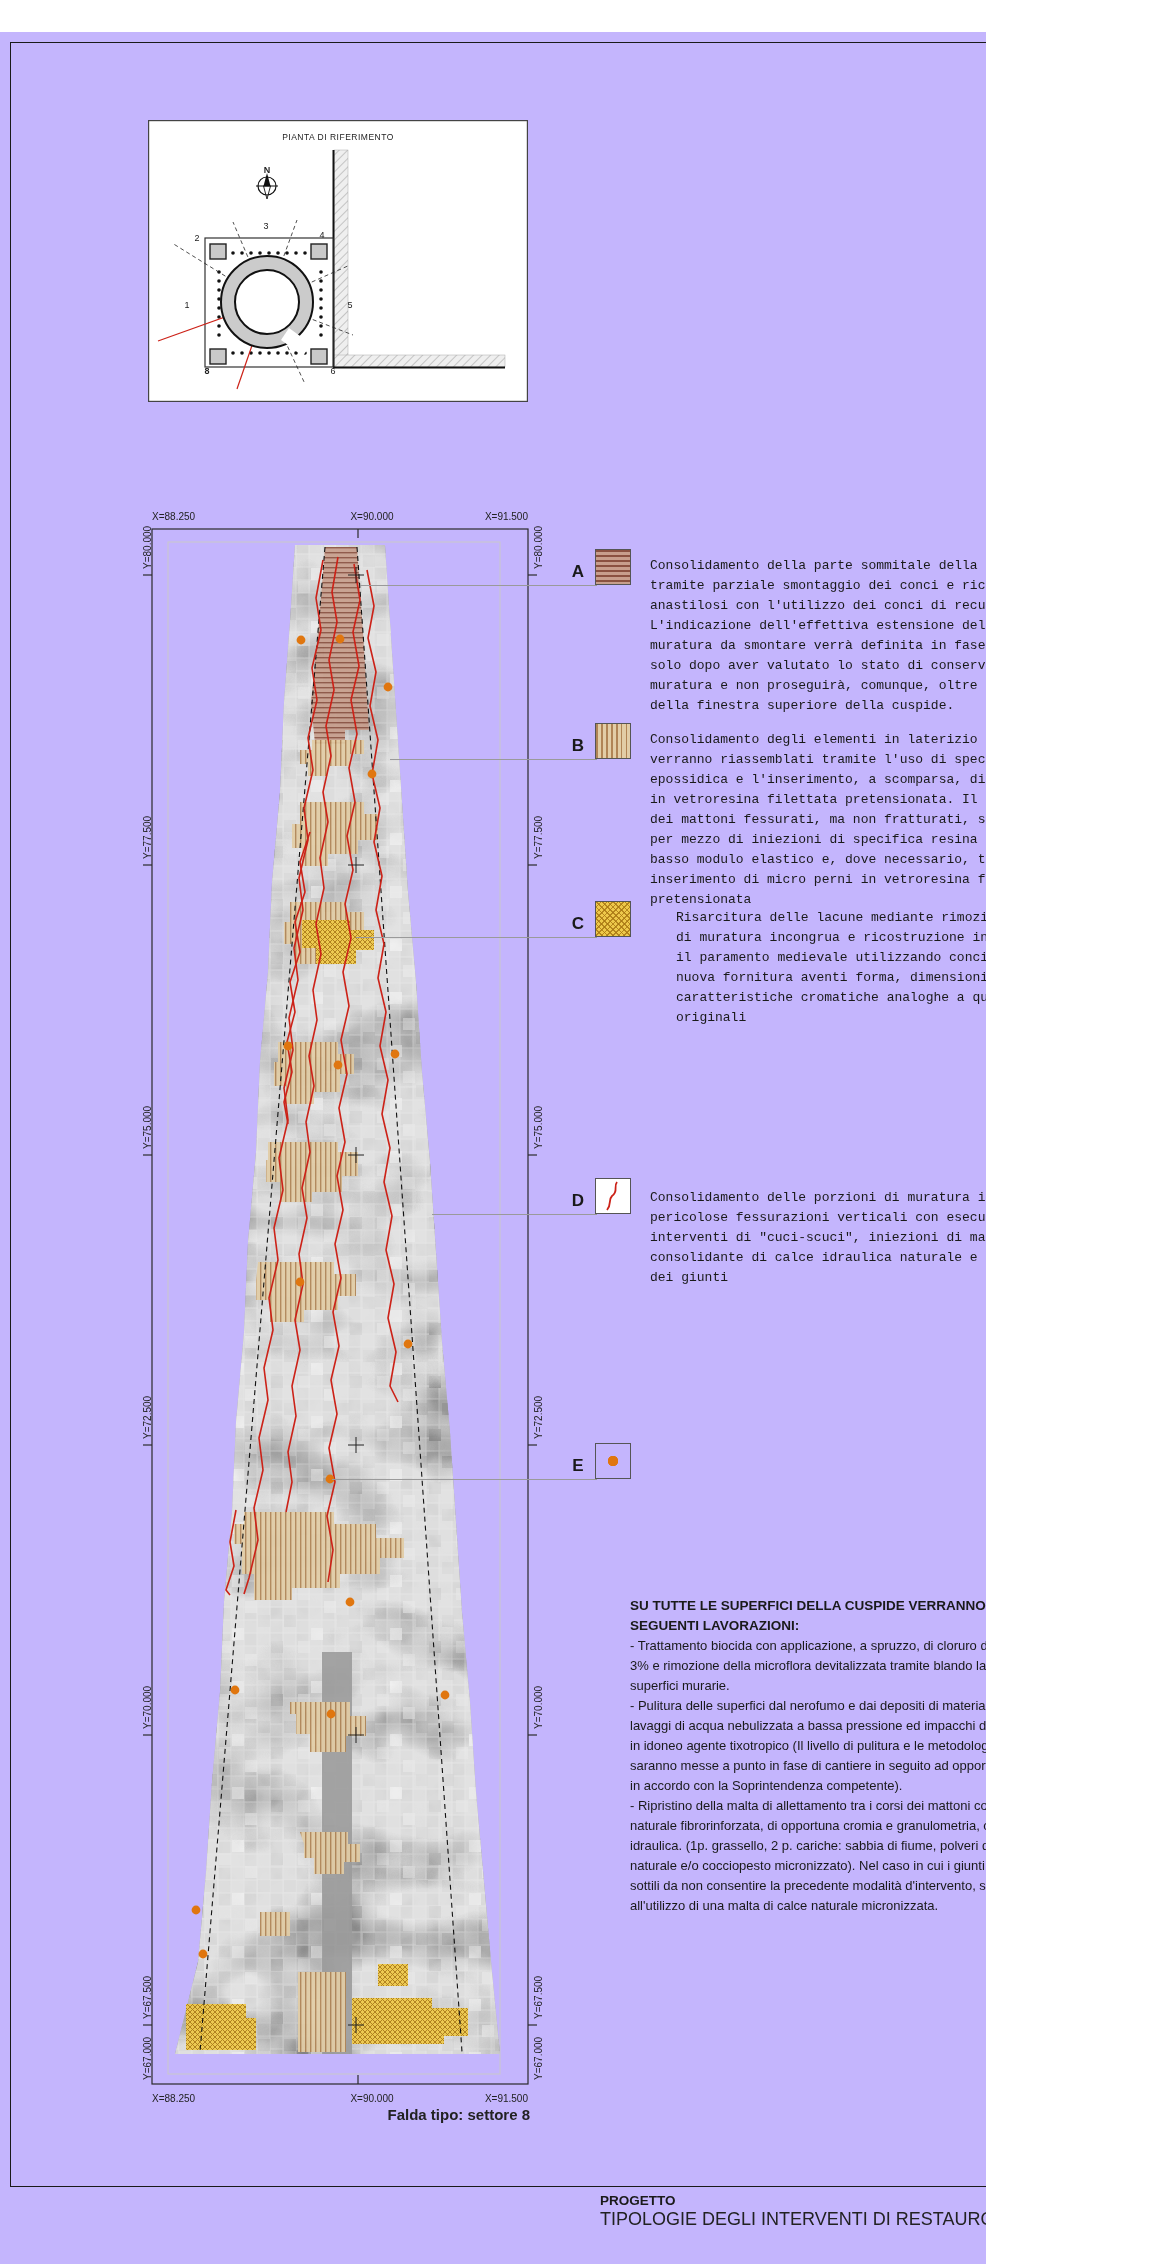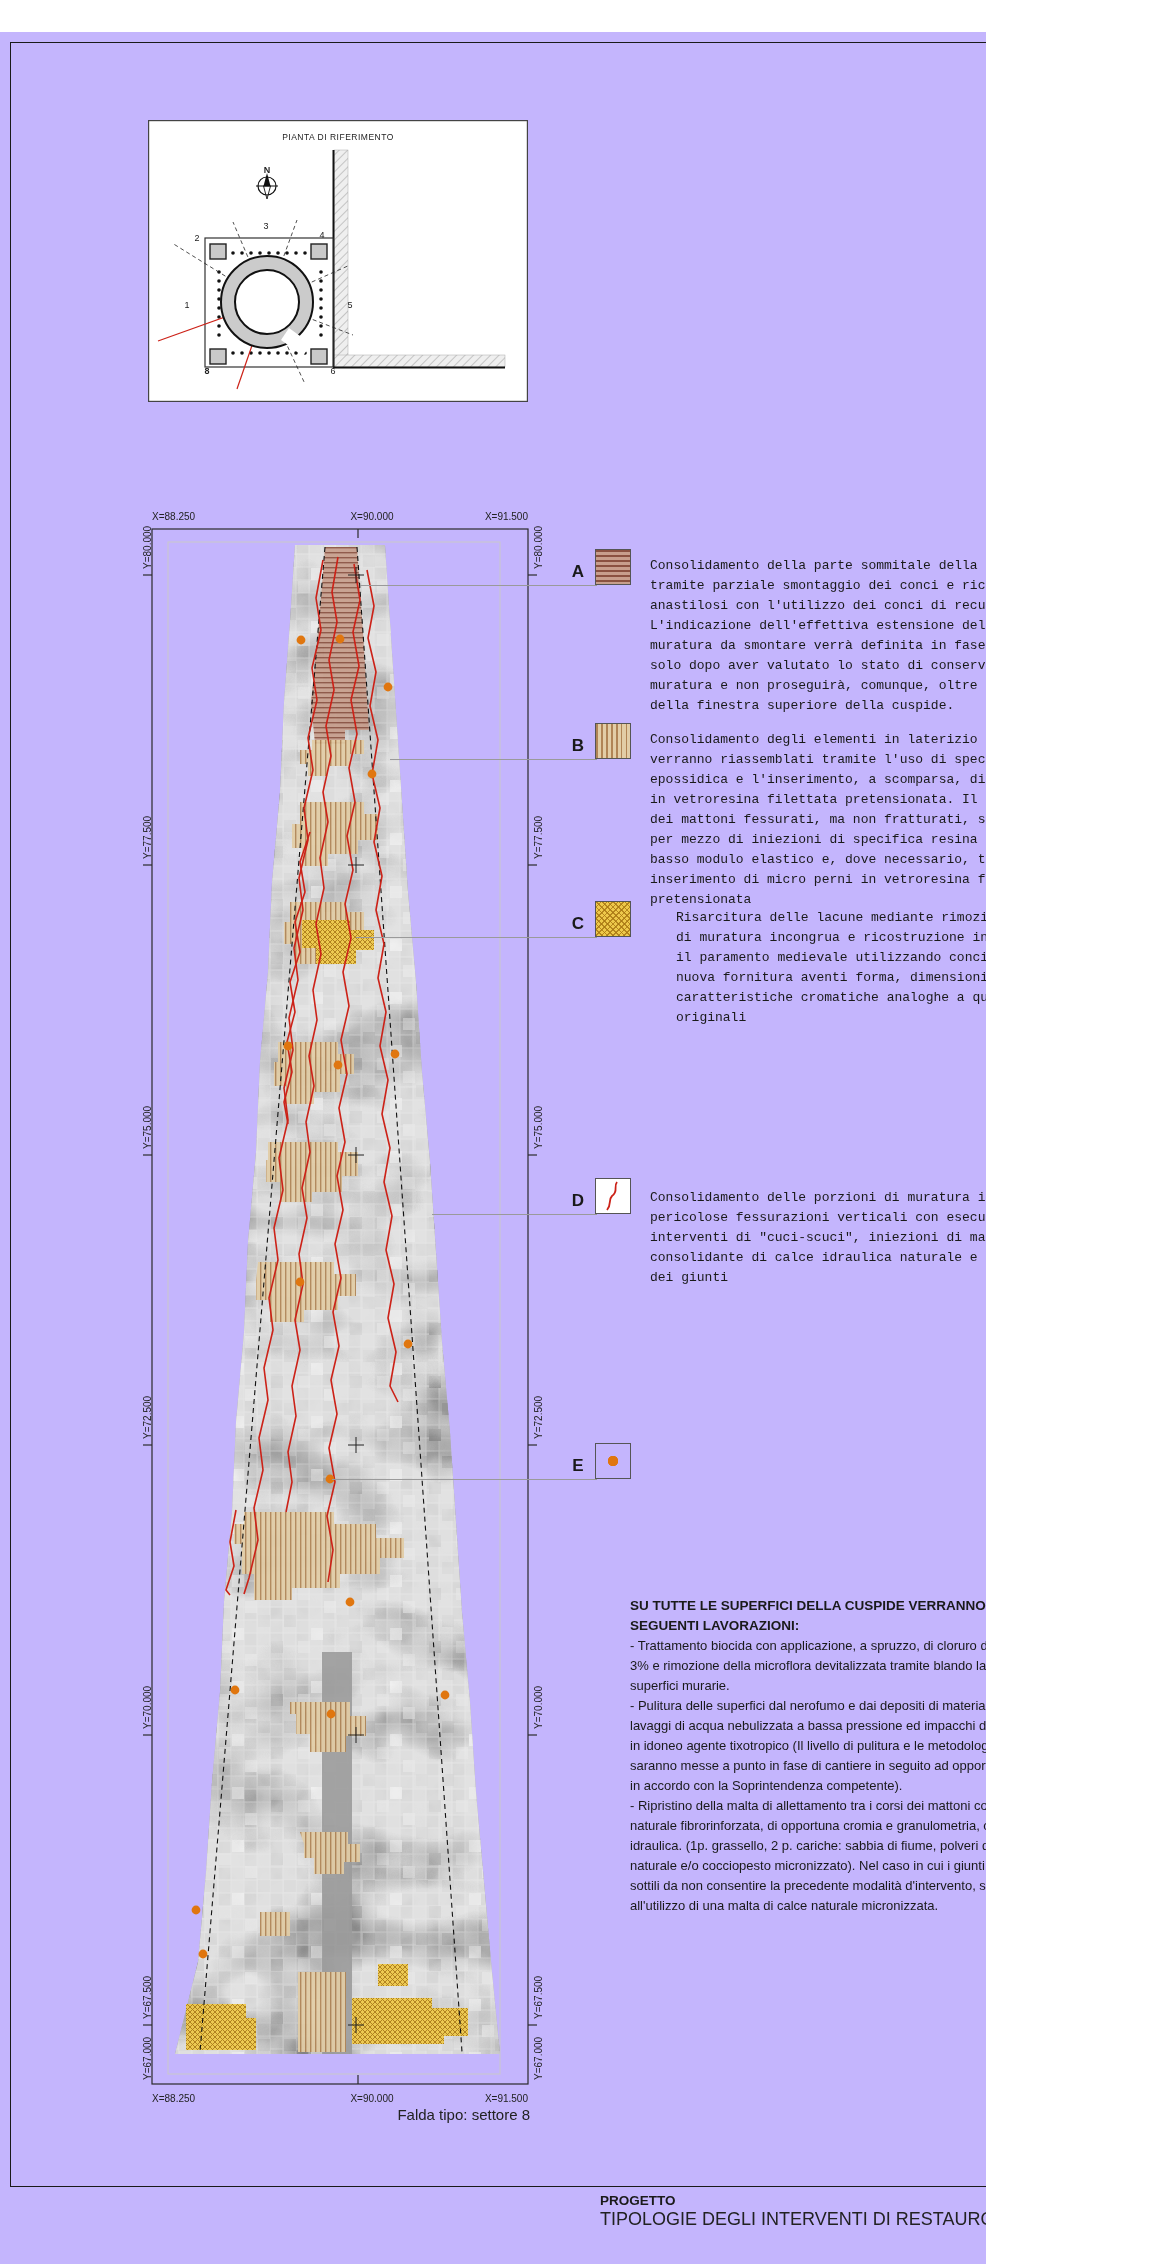--- a/index.html
+++ b/index.html
@@ -13,21 +13,21 @@
   .swA{background:repeating-linear-gradient(180deg,#8a5140 0 1.5px,#c79e8c 1.5px 5px);}
   .swB{background:repeating-linear-gradient(90deg,#b08455 0 1.5px,#e2cda6 1.5px 5px);}
   .swC{background-color:#eec94b;
        background-image:repeating-linear-gradient(45deg,rgba(168,118,18,.8) 0 1px,transparent 1px 4px),
                         repeating-linear-gradient(-45deg,rgba(168,118,18,.8) 0 1px,transparent 1px 4px);}
   .swE{background:radial-gradient(circle at 50% 50%,#e0760f 0 5px,transparent 5.5px);}
   .legend-text{width:452px;font-size:13px;line-height:20px;font-family:Liberation Mono, monospace;}
   #works-note{width:468px;font-size:13px;line-height:20px;}
   #works-note h3{margin:0;font-size:13.5px;line-height:20px;}
   #works-note p{margin:0;}
-  #caption{width:250px;text-align:right;font-size:15px;color:#222;}
+  #caption{width:250px;text-align:right;font-size:15px;color:#222;font-weight:bold;}
   #footer{width:517px;text-align:left;}
   #footer .t1{font-weight:bold;font-size:13.5px;line-height:18px;}
   #footer .t2{font-size:18px;line-height:18px;color:#222;}
   svg text{font-family:"Liberation Sans",sans-serif;fill:#222;}
 </style>
 </head>
 <body>
 
 <div id="page">
   <div id="sheet-border" class="abs"></div>

